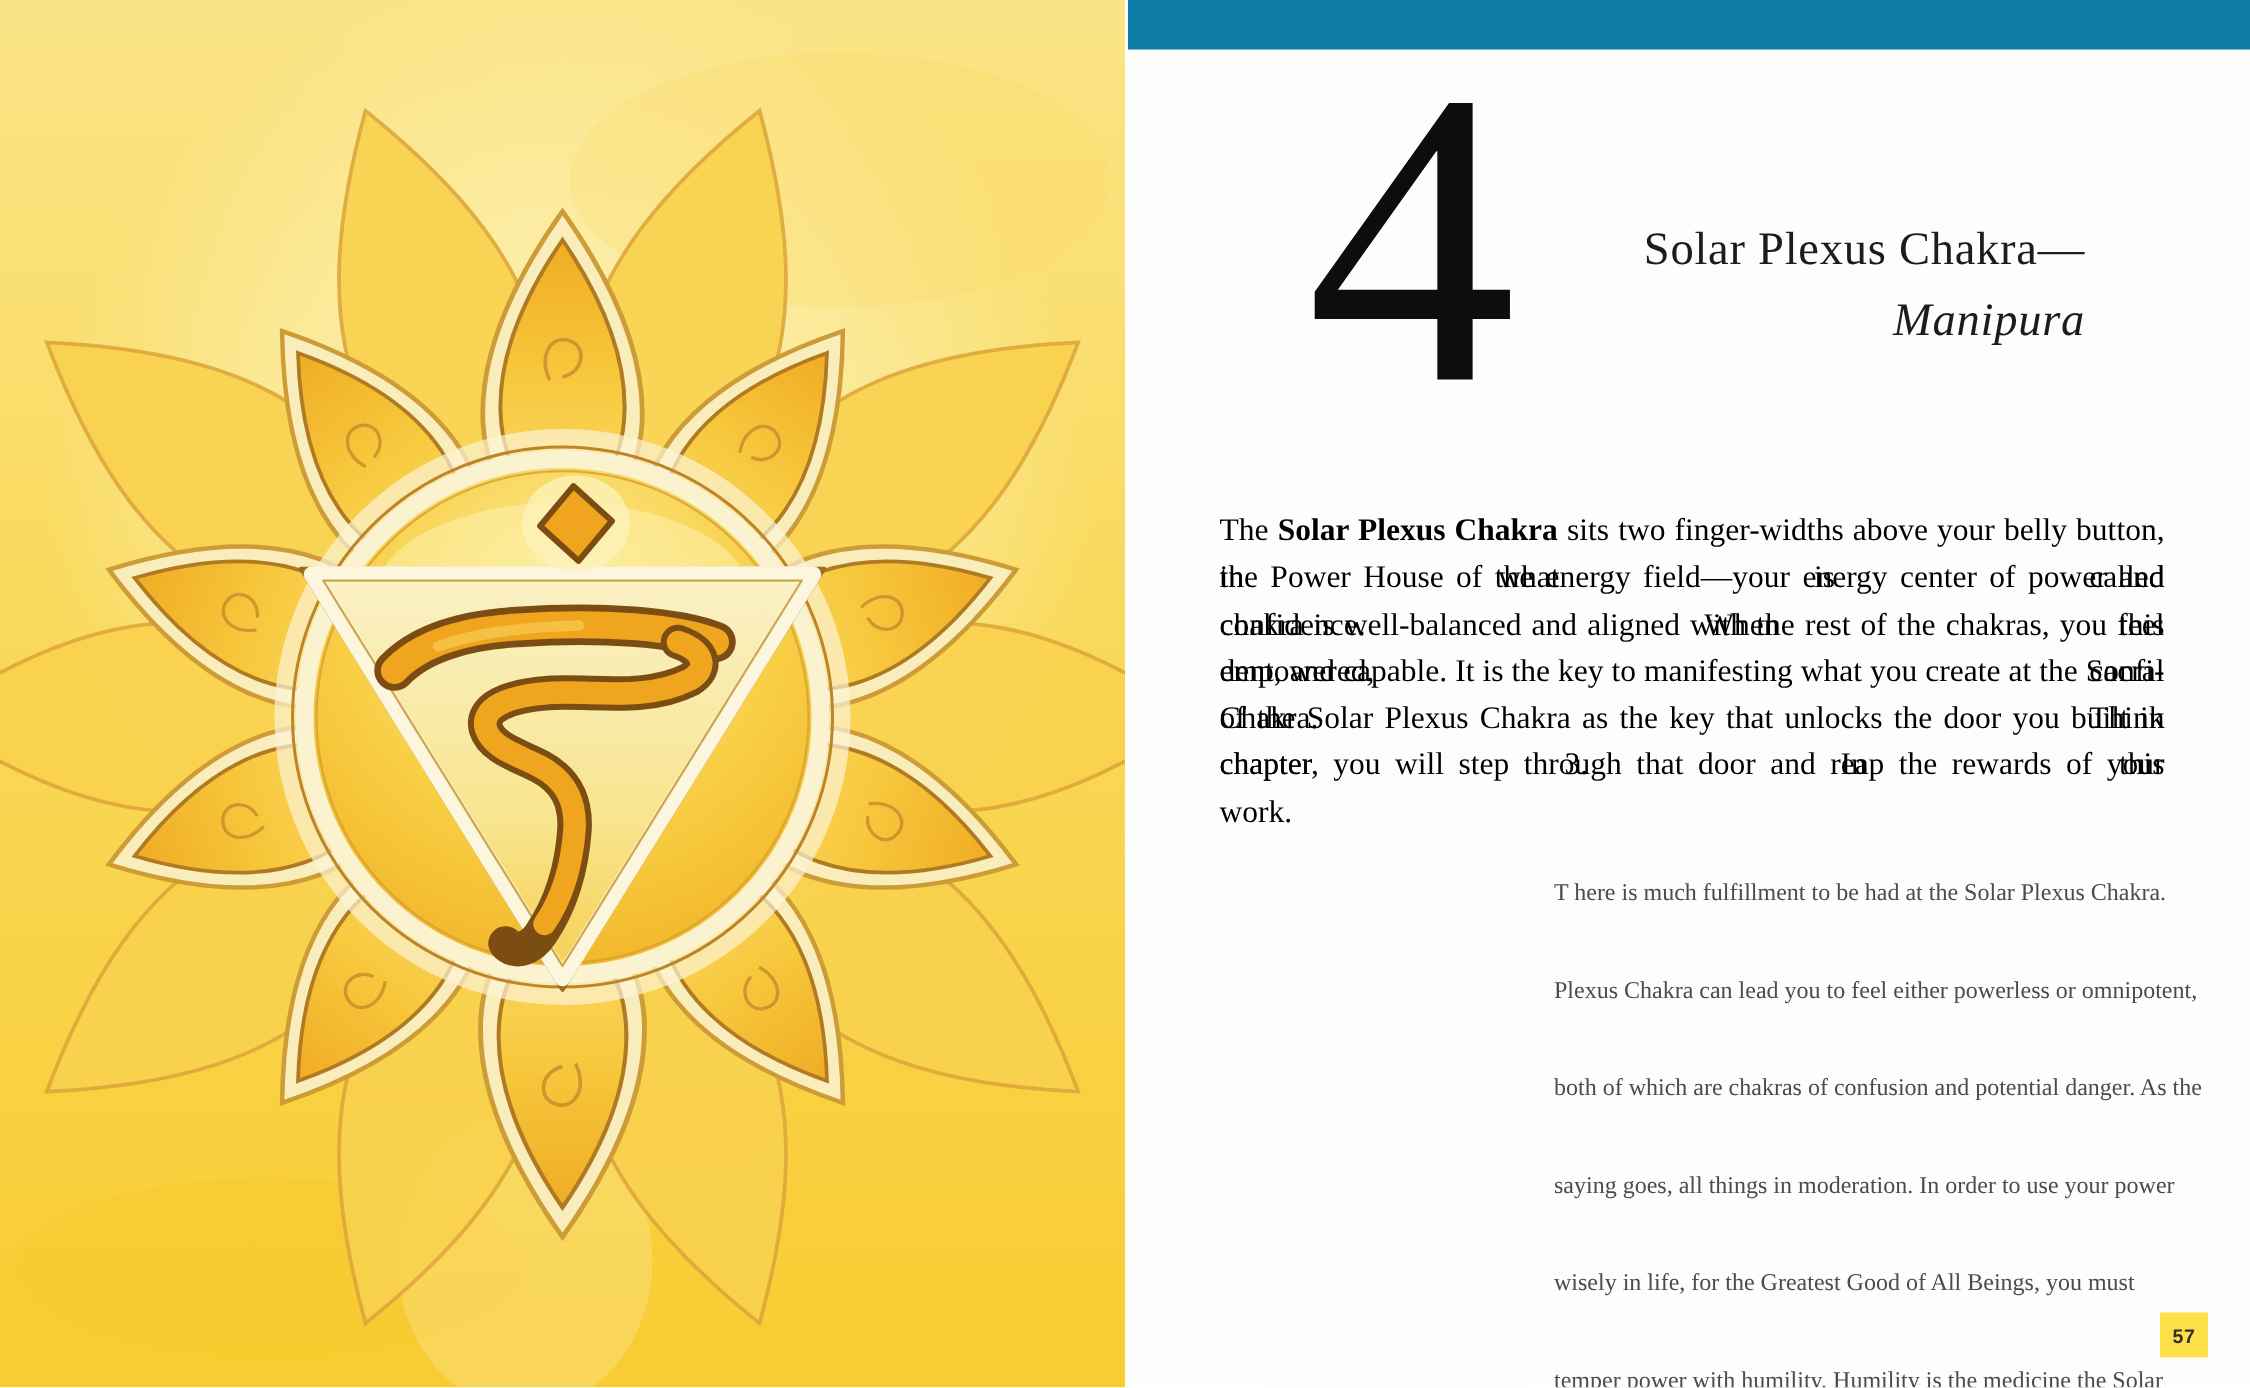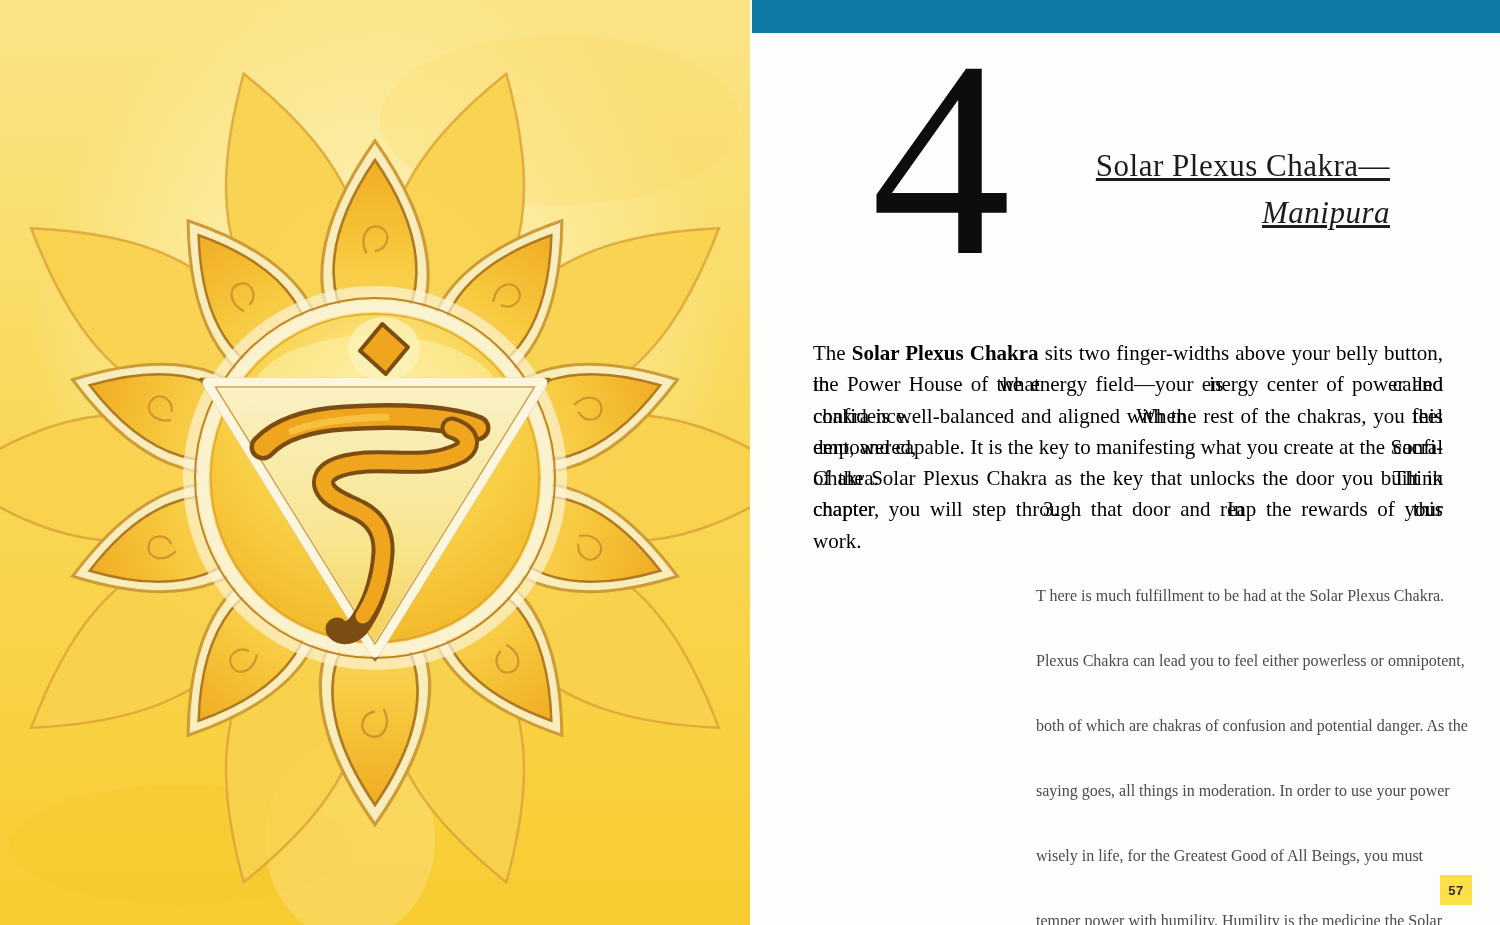--- a/index.html
+++ b/index.html
@@ -18,21 +18,21 @@
   .sym-over{fill:none;stroke:#F0A51F;stroke-linecap:round;stroke-linejoin:round;}
   .sym-hi{fill:none;stroke:#F8C94F;stroke-linecap:round;opacity:.75;}
 
   
   #right-page{position:absolute;left:750px;top:0;width:750px;height:925px;background:#FDFDFC;}
   #accent-bar{position:absolute;left:2px;top:0;width:748px;height:33px;background:#0E7BA7;}
 
   #chapter-number{position:absolute;left:121px;top:19px;font-size:280px;line-height:280px;
                   color:#0D0D0D;letter-spacing:-6px;}
   #chapter-title{position:absolute;right:110px;top:142px;text-align:right;color:#1C1C1C;
-                 font-size:31px;line-height:47px;letter-spacing:.5px;text-decoration:underline;}
+                 font-size:31px;line-height:47px;letter-spacing:.5px;}
   #chapter-title .it{font-style:italic;}
 
   #intro-par{position:absolute;left:63px;top:338px;width:630px;color:#000000;
              font-size:21px;}
   #intro-par .jl{height:31.3px;line-height:31.3px;white-space:normal;
                  text-align:justify;text-align-last:justify;}
   #intro-par .jl.last{text-align-last:left;}
   #intro-par b{font-weight:bold;}
 
   #body-par{position:absolute;left:286px;top:541px;width:380px;color:#4B4B4B;

